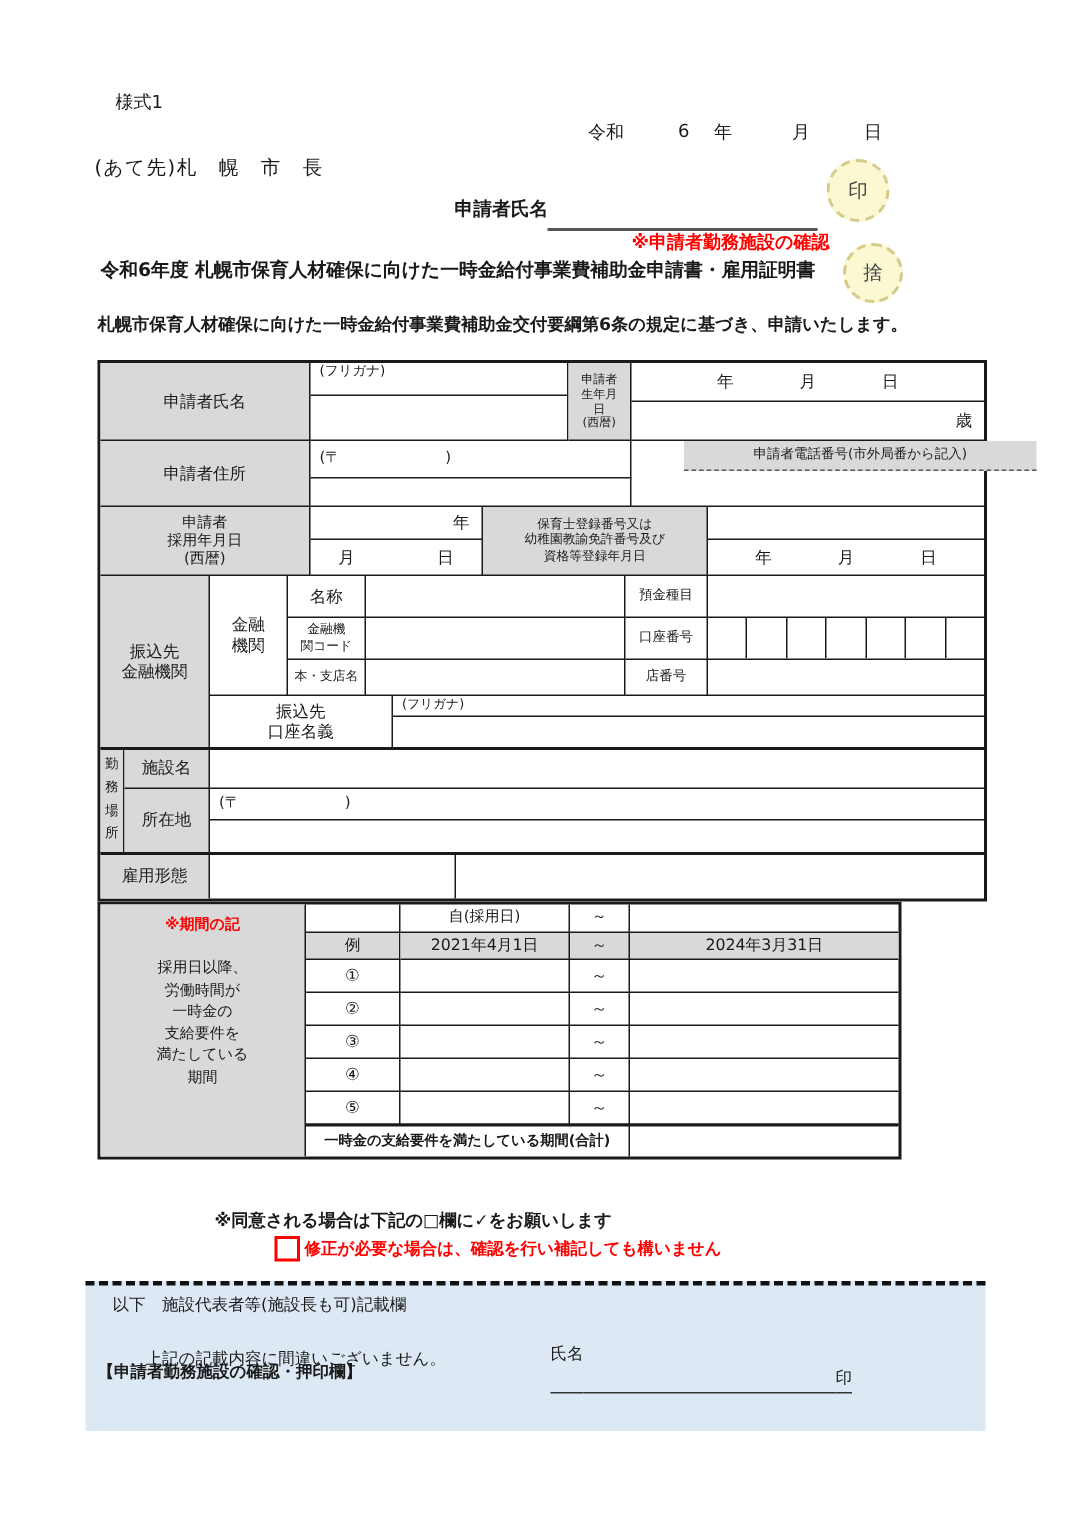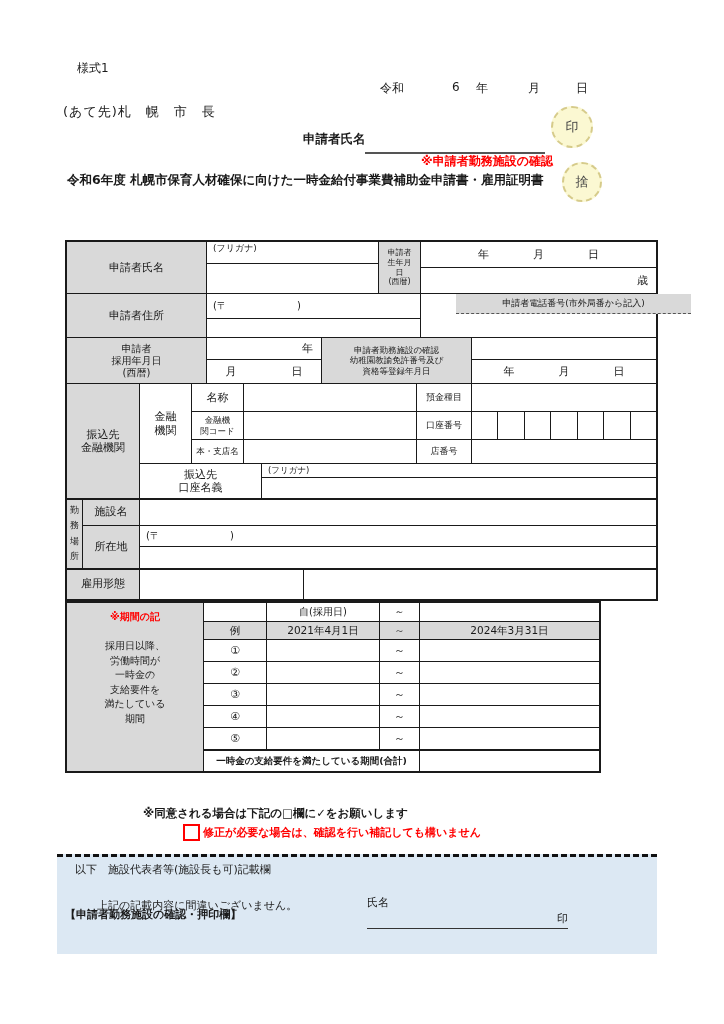--- a/index.html
+++ b/index.html
@@ -30,36 +30,37 @@
   .bluebox{position:absolute;background:#dce8f3;border-top:3px dashed #111;box-sizing:border-box;text-align:right;}
   .thinu{border-bottom:1.5px solid #333;}
 </style>
 </head>
 <body>
 
 <div class="page">
 
   <div class="abs f12" style="left:77px;top:60px;">様式1</div>
 
-  <div class="abs f12" style="left:380px;top:80px;">令和</div>
+  <div class="abs f12" style="left:392px;top:80px;">令和</div>
   <div class="abs f12" style="left:452px;top:80px;">6</div>
   <div class="abs f12" style="left:476px;top:80px;">年</div>
   <div class="abs f12" style="left:528px;top:80px;">月</div>
   <div class="abs f12" style="left:576px;top:80px;">日</div>
 
   <div class="abs f13" style="left:63px;top:103px;letter-spacing:1px;">(あて先)札　幌　市　長</div>
 
   <div class="abs f125 bold" style="left:303px;top:131px;">申請者氏名</div>
   <div class="abs" style="left:365px;top:131px;width:180px;height:21px;border-bottom:2px solid #555;"></div>
   <div class="stamp" style="left:551px;top:106px;width:42px;height:42px;">印</div>
 
   <div class="abs f12 bold red" style="left:421px;top:153px;">※申請者勤務施設の確認</div>
   <div class="abs f125 bold" style="left:67px;top:172px;">令和6年度 札幌市保育人材確保に向けた一時金給付事業費補助金申請書・雇用証明書</div>
   <div class="stamp" style="left:562px;top:162px;width:40px;height:40px;">捨</div>
 
+  <div class="abs bold" style="left:65px;top:209px;font-size:11.5px;">札幌市保育人材確保に向けた一時金給付事業費補助金交付要綱第6条の規定に基づき、申請いたします。</div>
 
   <div class="tbl" style="left:65px;top:240px;width:593px;height:361px;">
 
     <div class="c gray" style="left:0;top:0;width:140px;height:52px;">申請者氏名</div>
     <div class="c leftal topal f9" style="left:140px;top:0;width:172px;height:22px;">(フリガナ)</div>
     <div class="c" style="left:140px;top:22px;width:172px;height:30px;"></div>
     <div class="c gray pre f8" style="left:312px;top:0;width:42px;height:52px;">申請者
 生年月
 日
 (西暦)</div>
@@ -70,21 +71,21 @@
     <div class="c leftal f10" style="left:140px;top:52px;width:214px;height:25px;">(〒　　　　　　　)</div>
     <div class="c" style="left:140px;top:77px;width:214px;height:19px;"></div>
     <div class="c nr gray f9 dashb" style="left:354px;top:52px;width:235px;height:20px;border-bottom:1px dashed #555;">申請者電話番号(市外局番から記入)</div>
     <div class="c nr" style="left:354px;top:72px;width:235px;height:24px;"></div>
 
     <div class="c gray pre f10" style="left:0;top:96px;width:140px;height:46px;">申請者
 採用年月日
 (西暦)</div>
     <div class="c rightal" style="left:140px;top:96px;width:115px;height:22px;">年</div>
     <div class="c" style="left:140px;top:118px;width:115px;height:24px;">月　　　　　日</div>
-    <div class="c gray pre f85" style="left:255px;top:96px;width:150px;height:46px;">申請者勤務施設の確認
+    <div class="c gray pre f85" style="left:255px;top:96px;width:150px;height:46px;">保育士登録番号又は
 幼稚園教諭免許番号及び
 資格等登録年月日</div>
     <div class="c nr" style="left:405px;top:96px;width:184px;height:22px;"></div>
     <div class="c nr" style="left:405px;top:118px;width:184px;height:24px;">年　　　　月　　　　日</div>
 
     <div class="c gray pre" style="left:0;top:142px;width:73px;height:115px;">振込先
 金融機関</div>
     <div class="c pre" style="left:73px;top:142px;width:52px;height:80px;">金融
 機関</div>
     <div class="c" style="left:125px;top:142px;width:52px;height:28px;">名称</div>

